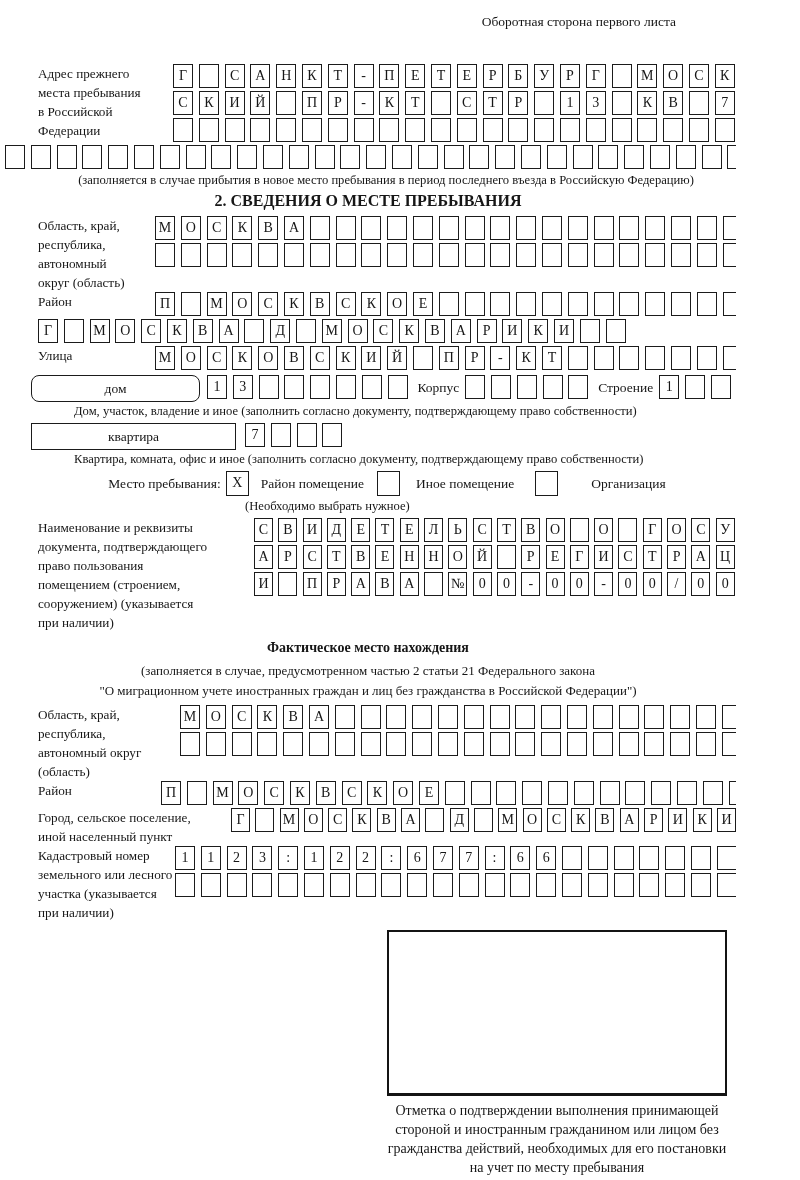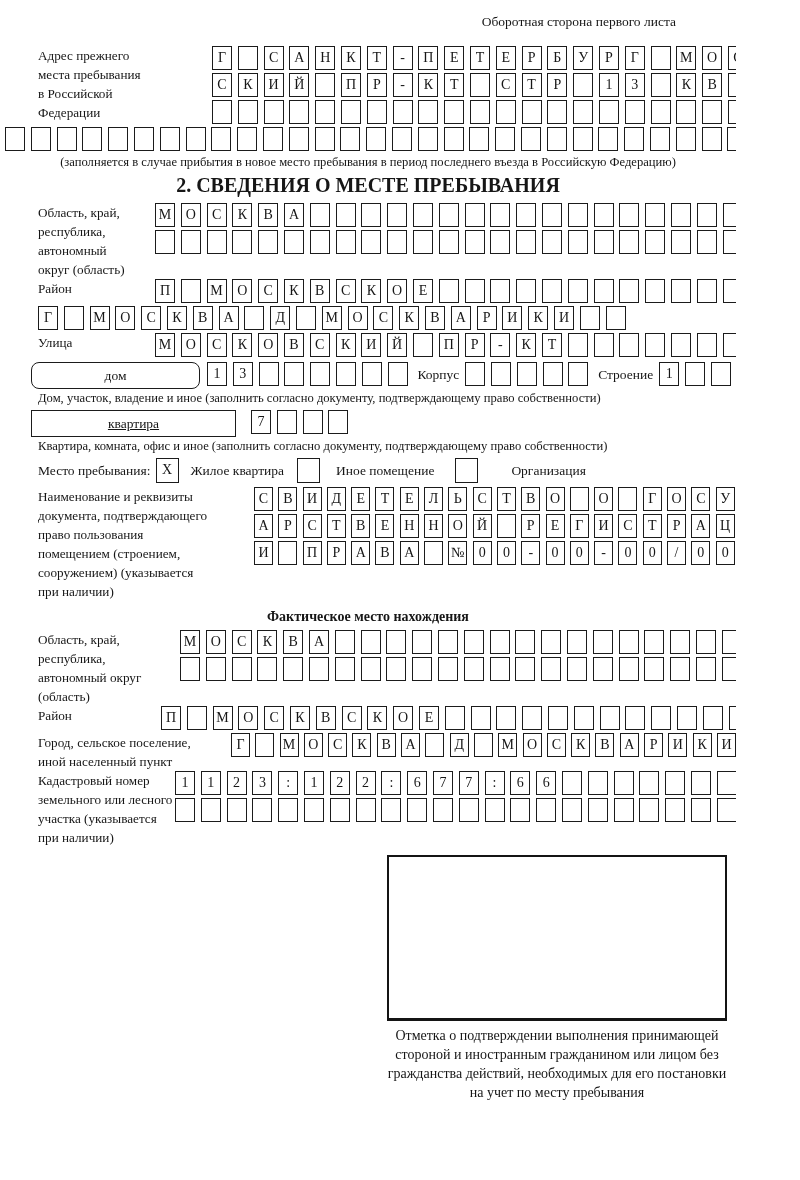--- a/index.html
+++ b/index.html
@@ -9,41 +9,41 @@
   .field{display:flex;align-items:flex-start;margin-left:38px;}
   .label{font-size:13.2px;line-height:19px;white-space:pre-line;flex:none;}
   .w135{width:135px;} .w117{width:117px;} .w142{width:142px;} .w216{width:216px;}
   .w123{width:123px;} .w193{width:193px;} .w137{width:137px;}
   .rows{flex:none;}
   .cellrow{display:flex;margin-bottom:3px;}
   .cell{box-sizing:border-box;flex:none;width:20px;height:24px;border:1.5px solid #1b1b1b;
         margin-right:5.8px;font-size:14px;text-align:center;line-height:21px;background:#fff;}
   .tight .cell{width:19px;margin-right:5.3px;}
   .fullrow{margin-left:5px;}
-  .caption{font-size:12.6px;margin:1px 0 4px 38px;line-height:16px;}
+  .caption{font-size:12.6px;margin:1px 0 4px 38px;line-height:16px;padding-left:36px;}
   .caption.center{text-align:center;margin-left:0;}
-  .section-title{font-size:20px;font-weight:bold;text-align:center;margin:4px 0 6px 0;}
+  .section-title{font-size:16px;font-weight:bold;text-align:center;margin:4px 0 6px 0;}
   .sub-title{font-size:14px;font-weight:bold;text-align:center;margin:8px 0 5px 0;}
   .note-center{font-size:13px;text-align:center;white-space:pre-line;line-height:19.5px;margin:0 0 5px 0;}
   .house-row{display:flex;align-items:flex-start;margin:2px 0 0 31px;}
   .fieldbox{box-sizing:border-box;border:1.6px solid #1b1b1b;height:27px;display:flex;
             align-items:center;justify-content:center;font-size:13.5px;flex:none;}
   .dom-box{width:169px;margin-right:7px;border-radius:8px;}
-  .kv-box{width:205px;margin-right:15px;text-decoration:underline;}
+  .kv-box{width:205px;margin-right:9px;}
   .inline-label{font-size:13.5px;line-height:26px;margin:0 6px 0 4px;flex:none;}
-  .stay-row{display:flex;align-items:center;margin:3px 0 2px 38px;font-size:13.5px;}
+  .stay-row{display:flex;align-items:center;margin:3px 0 2px 38px;font-size:13.5px;justify-content:center;}
   .checkbox{box-sizing:border-box;width:23px;height:25px;border:1.6px solid #1b1b1b;
             text-align:center;line-height:22px;font-size:14px;flex:none;}
   .stay-caption{font-size:12.6px;margin:0 0 4px 245px;line-height:16px;}
   .doc-field{margin-top:4px;justify-content:space-between;}
   .stamp-box{box-sizing:border-box;margin:8px 0 0 387px;width:340px;height:166px;
              border:2px solid #141414;border-bottom-width:3px;}
   .stamp-caption{width:400px;margin:5px 0 0 357px;text-align:center;font-size:14px;
                  line-height:19px;white-space:pre-line;}
-  .addr-field{margin-top:16px;gap:39px;}
+  .addr-field{margin-top:34px;}
 </style>
 </head>
 <body>
 
 <div class="page">
 
   <div class="header-note">Оборотная сторона первого листа</div>
 
   <div class="field addr-field">
     <div class="label w135">Адрес прежнего
@@ -353,26 +353,27 @@
         <span class="cell"></span>
         <span class="cell"></span>
         <span class="cell"></span>
       </div>
   </div>
   <div class="caption">Квартира, комната, офис и иное (заполнить согласно документу, подтверждающему право собственности)</div>
 
   <div class="stay-row">
     <span>Место пребывания:</span>
     <span class="checkbox" style="margin-left:5px;">X</span>
-    <span style="margin-left:12px;">Жилое квартира</span>
+    <span style="margin-left:12px;">Район помещение</span>
     <span class="checkbox" style="margin-left:13px;"></span>
     <span style="margin-left:16px;">Иное помещение</span>
     <span class="checkbox" style="margin-left:21px;"></span>
     <span style="margin-left:33px;">Организация</span>
   </div>
+  <div class="stay-caption">(Необходимо выбрать нужное)</div>
 
   <div class="field doc-field">
     <div class="label w216">Наименование и реквизиты
 документа, подтверждающего
 право пользования
 помещением (строением,
 сооружением) (указывается
 при наличии)</div>
     <div class="rows">
       <div class="cellrow tight">
@@ -441,20 +442,22 @@
           <span class="cell">0</span>
           <span class="cell">/</span>
           <span class="cell">0</span>
           <span class="cell">0</span>
           <span class="cell">0</span>
         </div>
     </div>
   </div>
 
   <div class="sub-title">Фактическое место нахождения</div>
+  <div class="note-center">(заполняется в случае, предусмотренном частью 2 статьи 21 Федерального закона
+"О миграционном учете иностранных граждан и лиц без гражданства в Российской Федерации")</div>
 
   <div class="field">
     <div class="label w142">Область, край,
 республика,
 автономный округ
 (область)</div>
     <div class="rows">
       <div class="cellrow">
           <span class="cell">М</span>
           <span class="cell">О</span>

